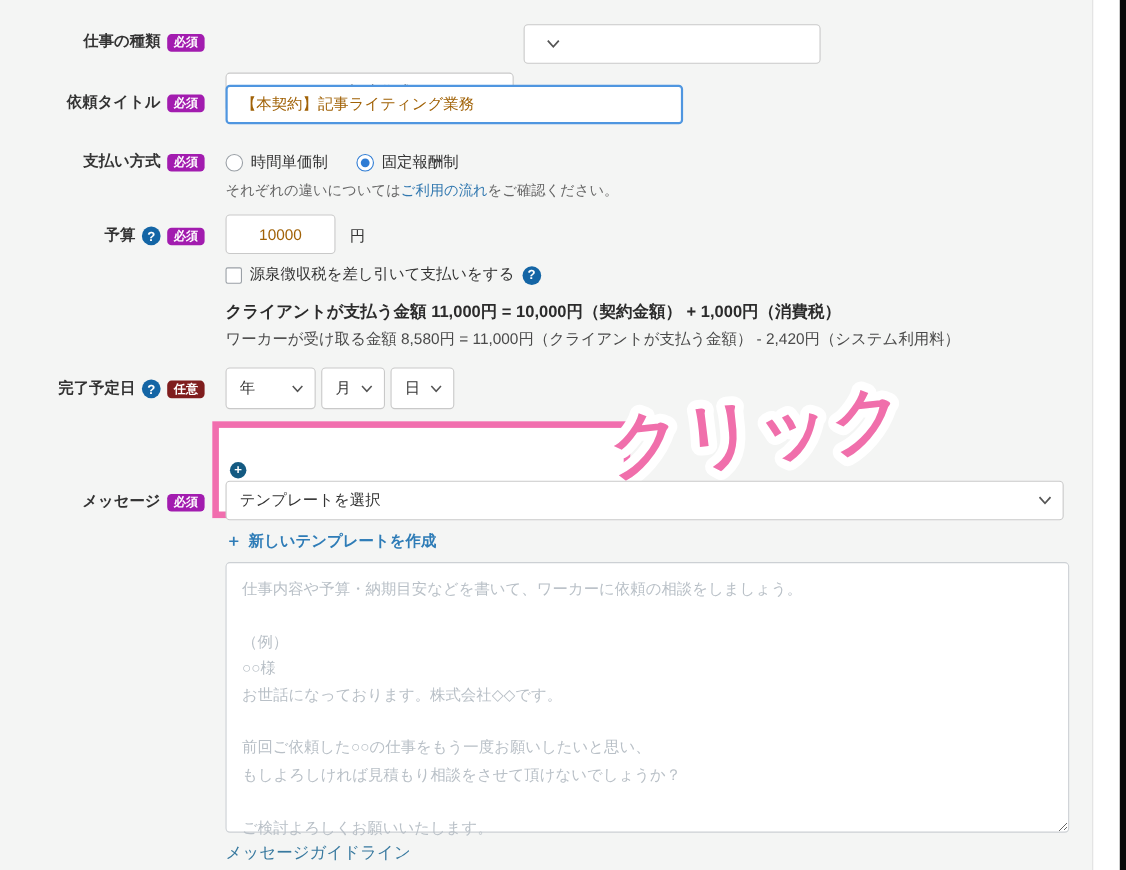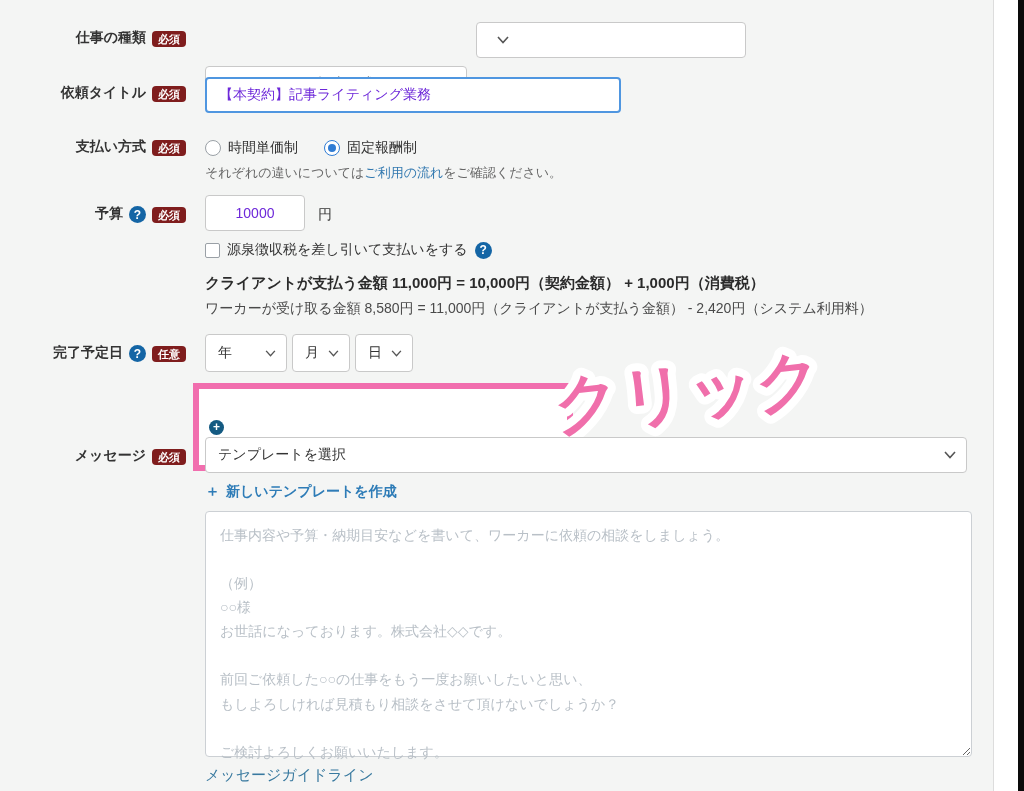--- a/index.html
+++ b/index.html
@@ -9,30 +9,30 @@
 
   
   .edge-divider { position:absolute; left:993px; top:0; bottom:0; width:1px; background:#ddd; }
   .edge-white   { position:absolute; left:994px; top:0; bottom:0; width:24px; background:#ffffff; }
   .edge-black   { position:absolute; left:1018px; top:0; bottom:0; width:6px; background:#0a0a0a; }
 
   
   .label-row { position:absolute; left:0; width:186px; display:flex; justify-content:flex-end; align-items:flex-end; gap:6px; }
   .label-text { font-weight:bold; font-size:14px; color:#333; white-space:nowrap; }
   .badge { display:inline-block; font-size:11px; font-weight:bold; color:#fff; padding:3px 6px 2px; border-radius:4px; line-height:1; white-space:nowrap; }
-  .badge-required { background:#7f1d1d; }
+  .badge-required { background:#a21caf; }
   .badge-optional { background:#7f1d1d; }
   .help { display:inline-flex; align-items:center; justify-content:center; width:17px; height:17px; border-radius:50%; background:#1465a5; color:#fff; font-size:12px; font-weight:bold; cursor:pointer; flex:none; }
 
   
   .ctrl { position:absolute; }
   .select { display:flex; align-items:center; justify-content:space-between; background:#fff; border:1px solid #c9c9c9; border-radius:4px; height:36px; padding:0 10px 0 12px; cursor:pointer; }
   .select-value { font-size:14px; color:#333; white-space:nowrap; overflow:hidden; }
   .chev { flex:none; margin-left:8px; }
-  .text-input { height:36px; background:#fff; border:1px solid #c9c9c9; border-radius:4px; padding:0 12px; font-size:14px; color:#6d28d9; font-family:inherit; width:100%; }
+  .text-input { height:36px; background:#fff; border:1px solid #c9c9c9; border-radius:4px; padding:0 12px; font-size:14px; color:#a16207; font-family:inherit; width:100%; }
   .text-input.focused { border:2px solid #4f96e0; }
 
   .radio-group { display:flex; align-items:center; gap:26px; }
   .radio-item { display:flex; align-items:center; gap:7px; cursor:pointer; }
   .radio { width:16px; height:16px; border-radius:50%; border:1.5px solid #9aa0a6; background:#fff; position:relative; flex:none; }
   .radio.checked { border-color:#2f7cd4; }
   .radio.checked::after { content:""; position:absolute; left:3px; top:3px; width:8px; height:8px; border-radius:50%; background:#2f7cd4; }
 
   .note { font-size:13px; color:#666; }
   a.link { color:#3379b0; text-decoration:none; cursor:pointer; }

